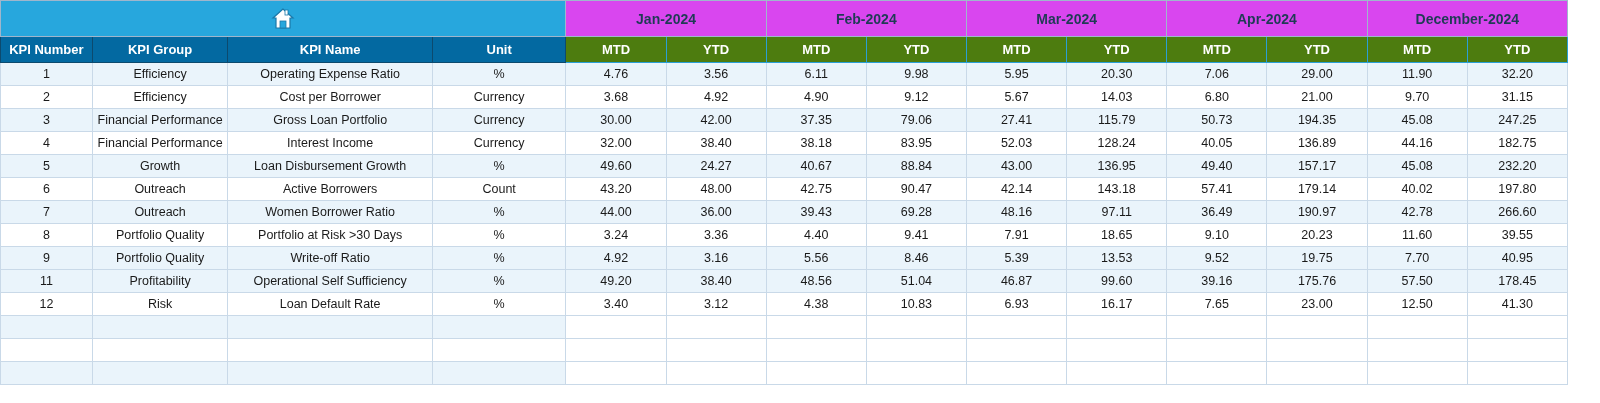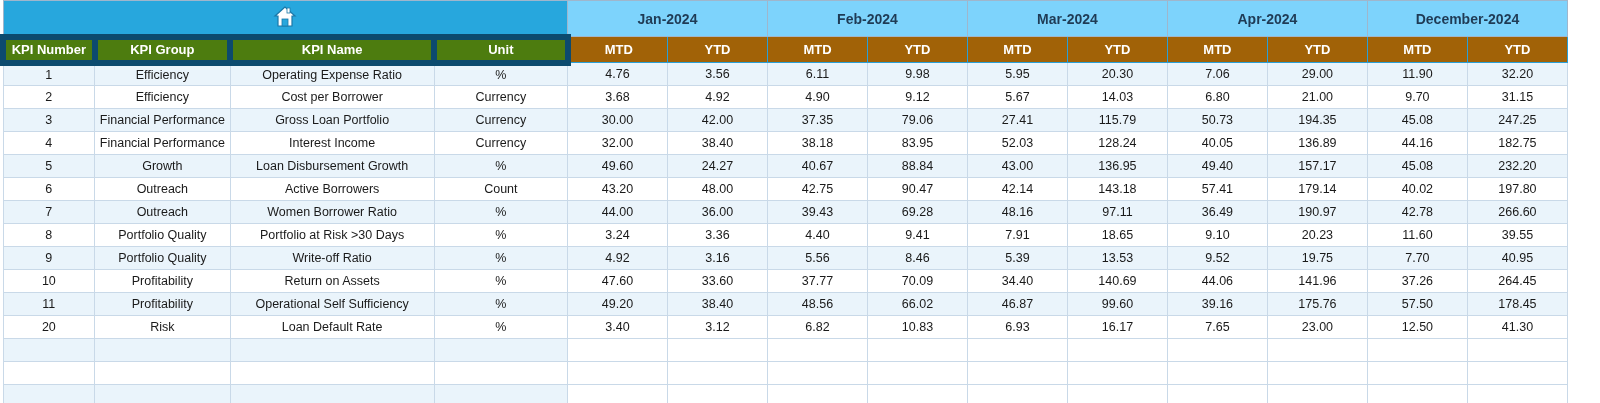--- a/index.html
+++ b/index.html
@@ -41,37 +41,37 @@
     height: 36px;
     border: 1px solid #9fb6cc;
   }
   td.logo-cell {
     background: #27a7dd;
     border: 1px solid #27a7dd;
     text-align: left;
     padding-left: 6px;
   }
   td.month-band {
-    background: #7dd3fc;
+    background: #d946ef;
     color: #1f3b55;
     font-weight: bold;
     font-size: 14px;
     border: 1px solid #9fb6cc;
   }
   
   tr.head-row th {
-    background: #4d7c0f;
+    background: #0369a1;
     color: #ffffff;
     font-weight: bold;
     font-size: 13px;
     height: 26px;
-    border: 6px solid #0c4a6e;
+    border: 1px solid #0c4a6e;
   }
   tr.head-row th.sub {
-    background: #a16207;
+    background: #4d7c0f;
     border: 1px solid #2a9fd6;
   }
   
   tr.data-row td {
     background: #ffffff;
     color: #1a1a1a;
   }
   tr.data-row.alt td {
     background: #eaf4fb;
   }
@@ -297,60 +297,44 @@
         <td class="num">3.16</td>
         <td class="num">5.56</td>
         <td class="num">8.46</td>
         <td class="num">5.39</td>
         <td class="num">13.53</td>
         <td class="num">9.52</td>
         <td class="num">19.75</td>
         <td class="num">7.70</td>
         <td class="num">40.95</td>
       </tr>
-      <tr class="data-row">
-        <td>10</td>
-        <td>Profitability</td>
-        <td>Return on Assets</td>
-        <td>%</td>
-        <td class="num">47.60</td>
-        <td class="num">33.60</td>
-        <td class="num">37.77</td>
-        <td class="num">70.09</td>
-        <td class="num">34.40</td>
-        <td class="num">140.69</td>
-        <td class="num">44.06</td>
-        <td class="num">141.96</td>
-        <td class="num">37.26</td>
-        <td class="num">264.45</td>
-      </tr>
       <tr class="data-row alt">
         <td>11</td>
         <td>Profitability</td>
         <td>Operational Self Sufficiency</td>
         <td>%</td>
         <td class="num">49.20</td>
         <td class="num">38.40</td>
         <td class="num">48.56</td>
-        <td class="num">66.02</td>
+        <td class="num">51.04</td>
         <td class="num">46.87</td>
         <td class="num">99.60</td>
         <td class="num">39.16</td>
         <td class="num">175.76</td>
         <td class="num">57.50</td>
         <td class="num">178.45</td>
       </tr>
       <tr class="data-row">
-        <td>20</td>
+        <td>12</td>
         <td>Risk</td>
         <td>Loan Default Rate</td>
         <td>%</td>
         <td class="num">3.40</td>
         <td class="num">3.12</td>
-        <td class="num">6.82</td>
+        <td class="num">4.38</td>
         <td class="num">10.83</td>
         <td class="num">6.93</td>
         <td class="num">16.17</td>
         <td class="num">7.65</td>
         <td class="num">23.00</td>
         <td class="num">12.50</td>
         <td class="num">41.30</td>
       </tr>
 
       <tr class="empty-row">

